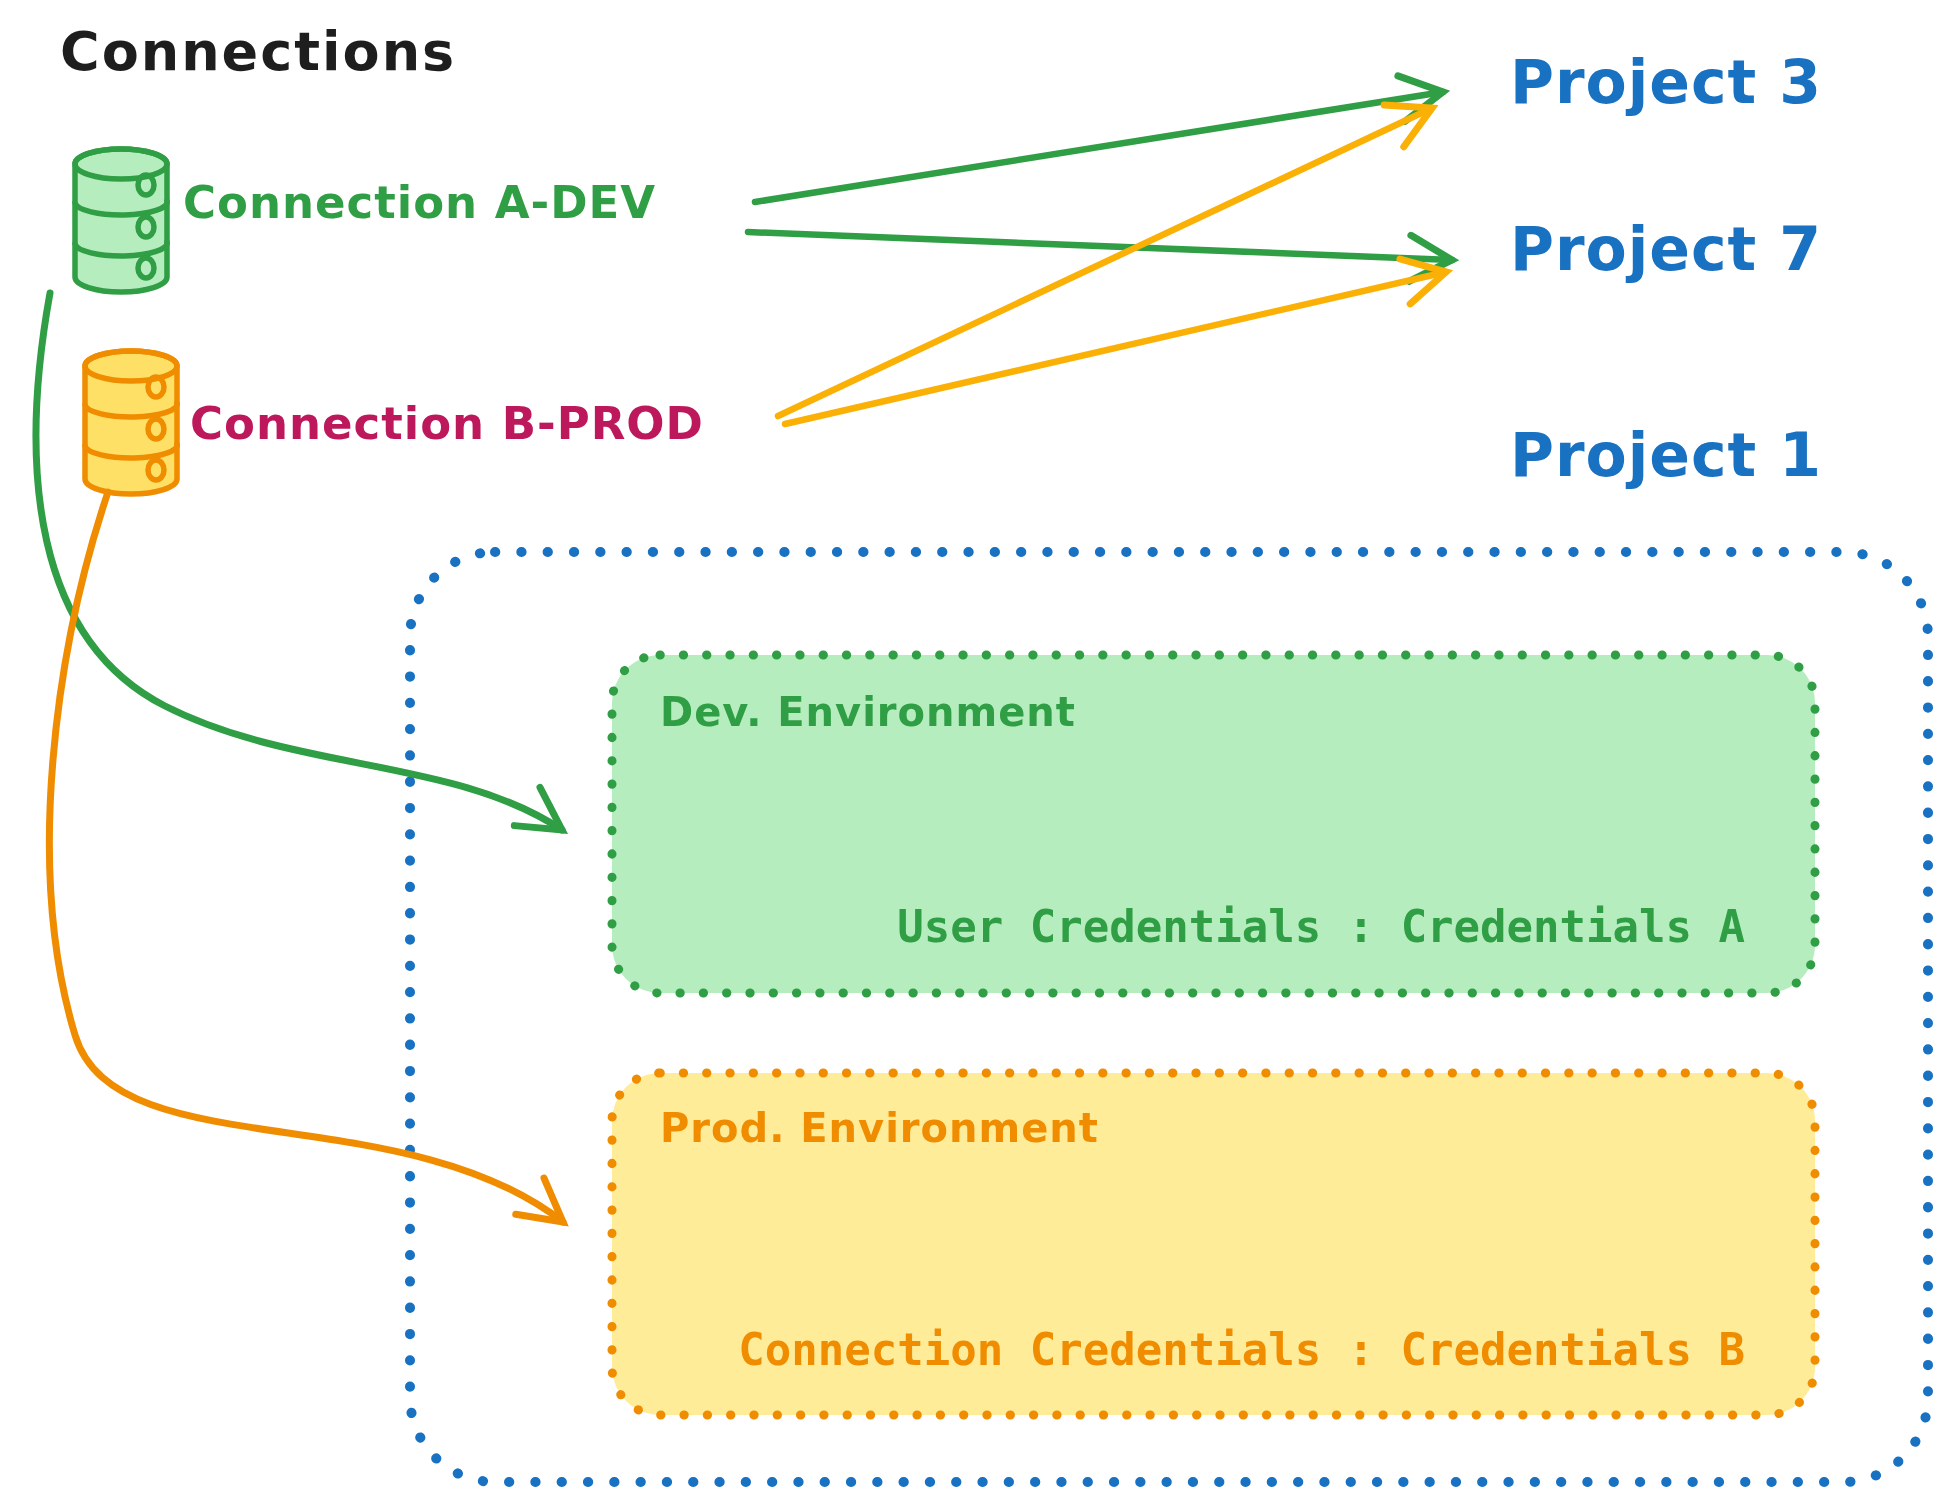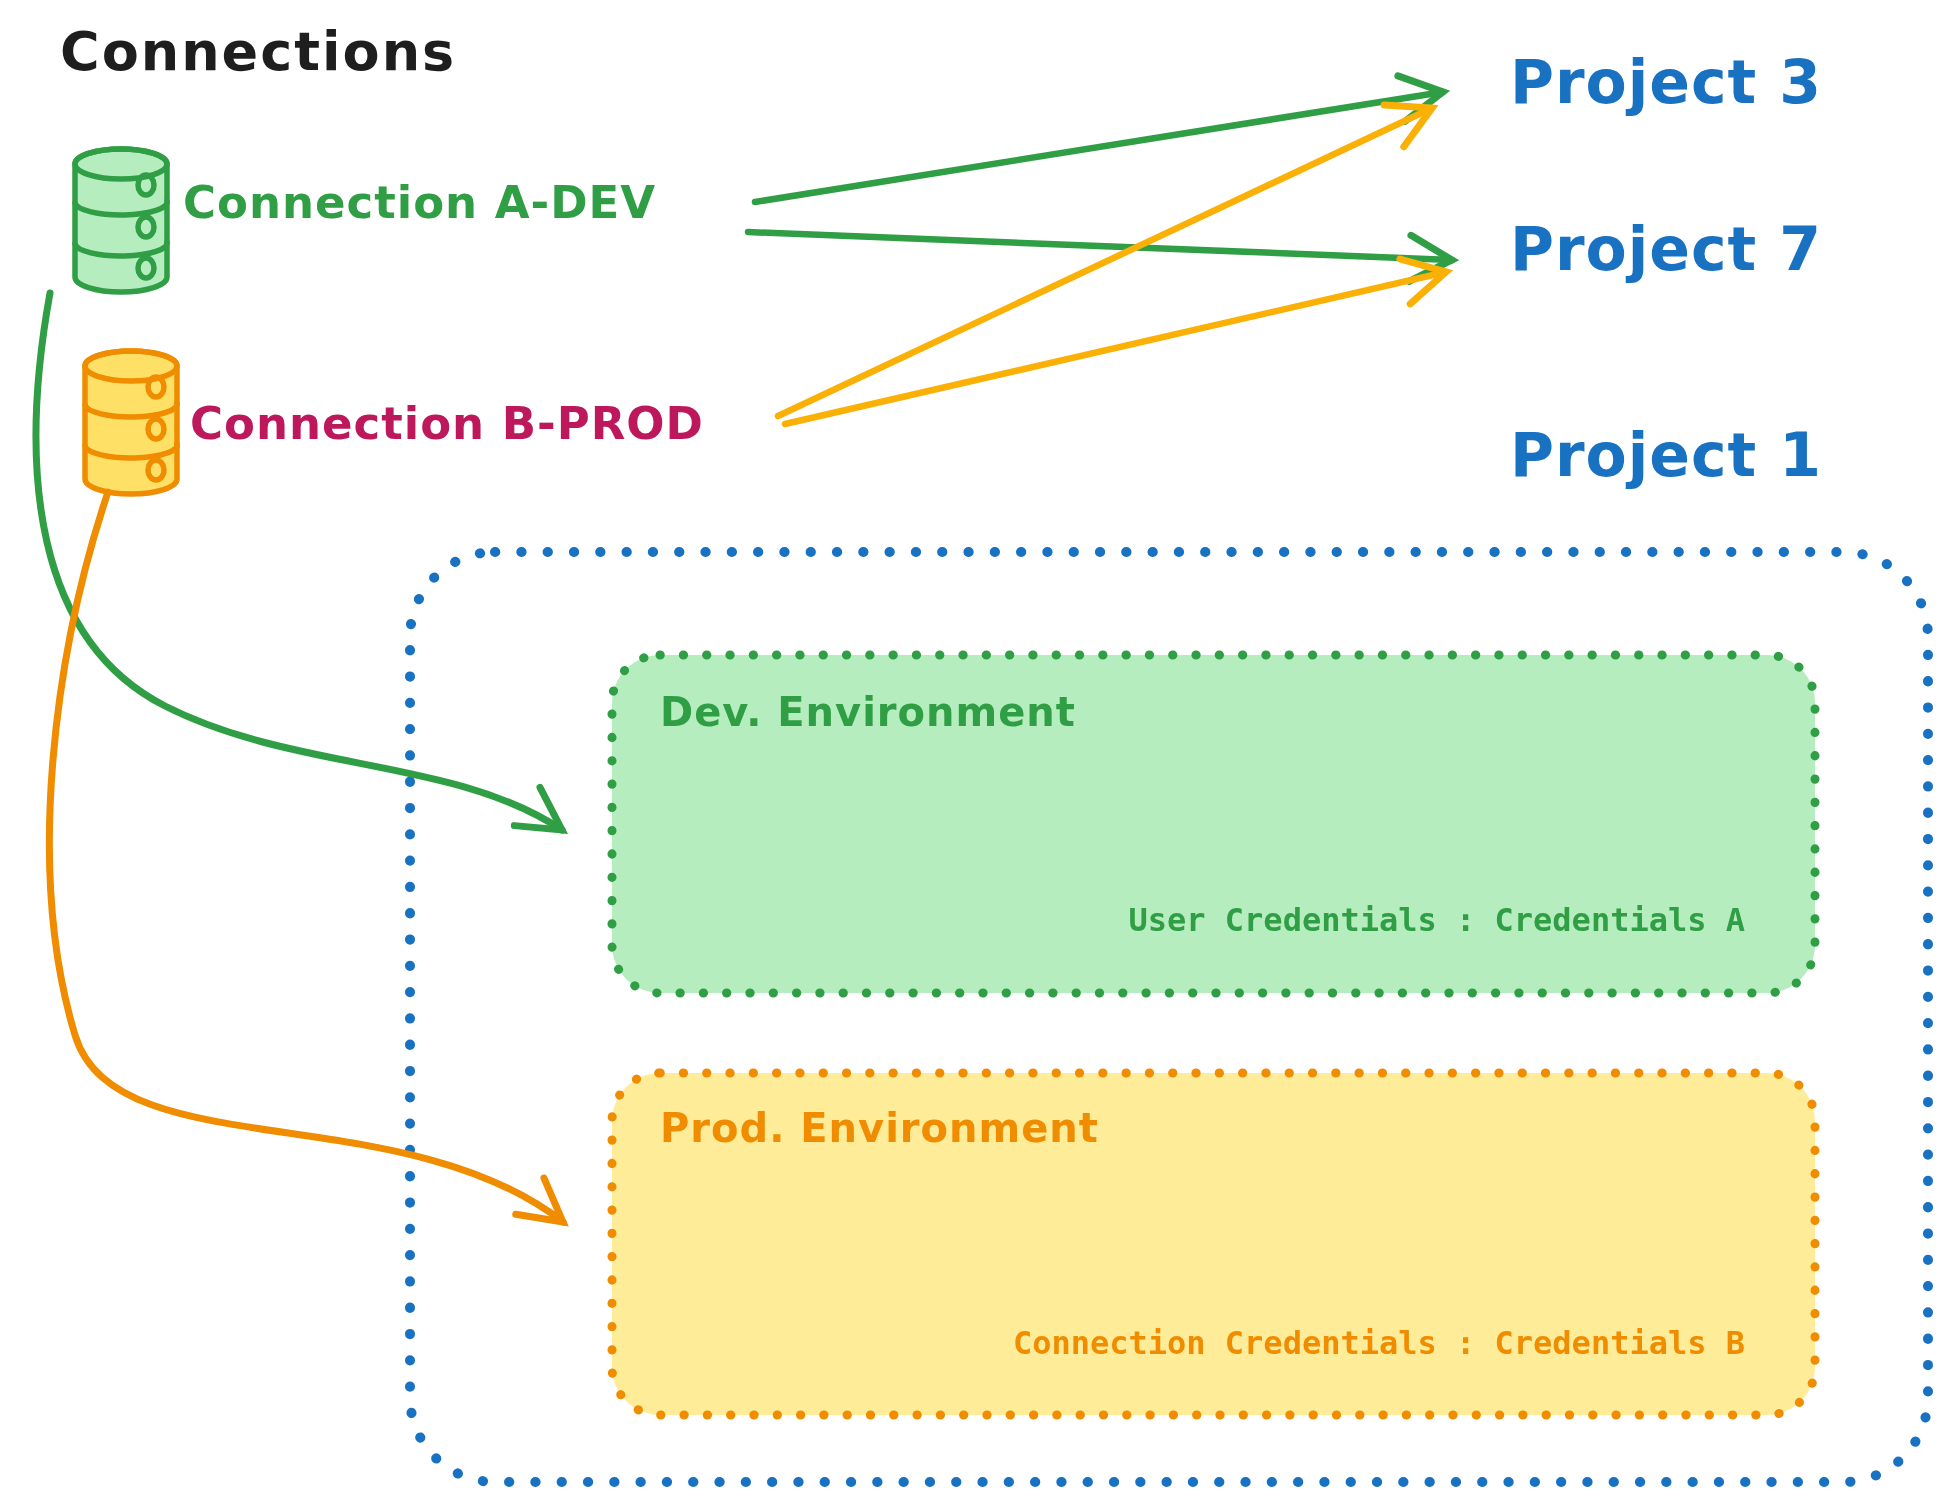--- a/index.html
+++ b/index.html
@@ -16,21 +16,21 @@
   .conn-label{font-size:45px;font-weight:700;letter-spacing:1px;}
   .conn-a{left:183px;top:178px;color:#2f9e44;text-align:right;}
   .conn-b{left:190px;top:399px;color:#be185d;}
   .project-label{font-size:60px;font-weight:700;color:#1971c2;letter-spacing:1px;}
   .p3{left:1510px;top:36px;margin-top:13px;}
   .p2{left:1510px;top:216px;}
   .p1{left:1510px;top:422px;}
   .env-title{font-size:40px;font-weight:700;letter-spacing:1px;}
   .dev-title{left:660px;top:690px;color:#2f9e44;}
   .prod-title{left:660px;top:1106px;color:#f08c00;}
-  .cred{font-family:"DejaVu Sans Mono","Liberation Mono",monospace;font-size:32px;font-weight:700;}
+  .cred{font-family:"DejaVu Sans Mono","Liberation Mono",monospace;font-size:44px;font-weight:700;}
   .dev-cred{right:203px;top:903px;color:#2f9e44;}
   .prod-cred{right:203px;top:1326px;color:#f08c00;}
 </style>
 </head>
 <body>
 
 <div id="canvas">
 
   <svg id="shapes" viewBox="0 0 1948 1506">
     <defs>

